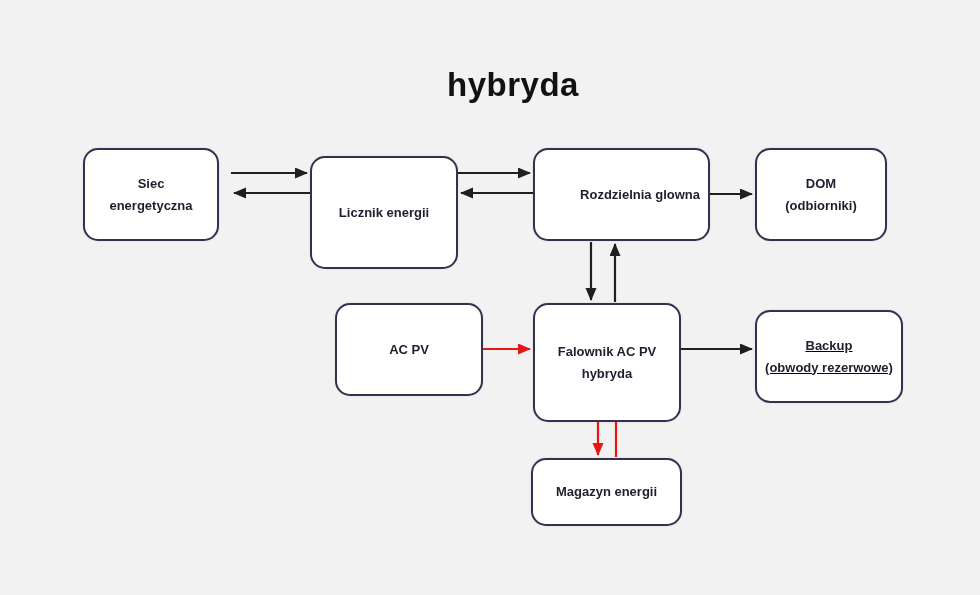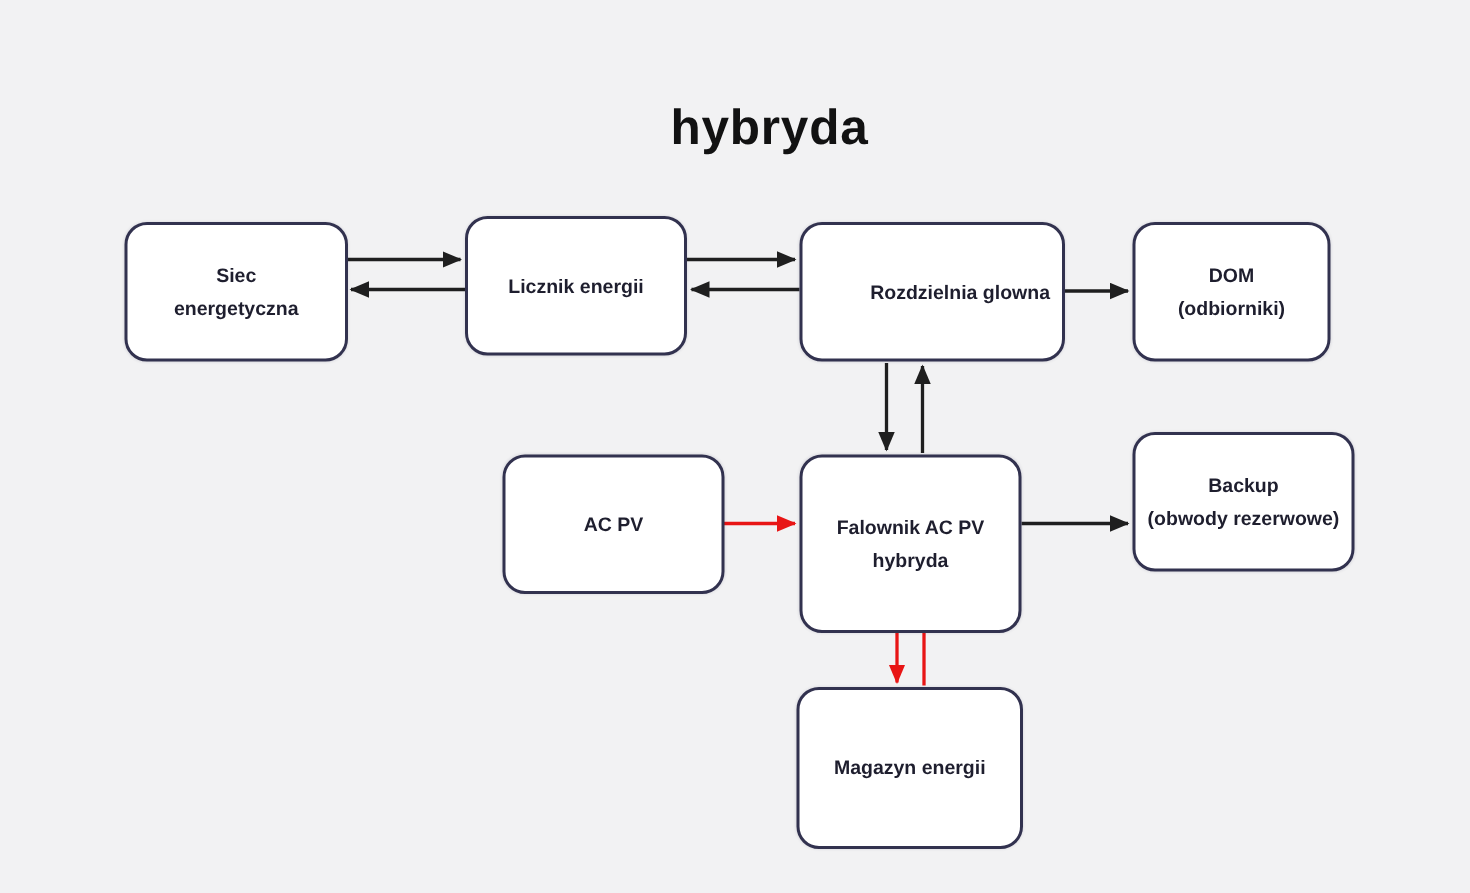--- a/index.html
+++ b/index.html
@@ -38,28 +38,28 @@
   }
   .node-label {
     font-size: 13px;
     font-weight: bold;
     color: #1e1e2e;
     line-height: 1.65;
     white-space: pre-line;
     padding: 0 8px;
   }
   
-  #node-siec        { left: 83px;  top: 148px; width: 149px; height: 93px; }
-  #node-licznik     { left: 310px; top: 144px; width: 148px; height: 93px; }
+  #node-siec        { left: 83px;  top: 148px; width: 136px; height: 93px; }
+  #node-licznik     { left: 310px; top: 156px; width: 148px; height: 113px; }
   #node-rozdzielnia { left: 533px; top: 148px; width: 177px; height: 93px; justify-content: flex-end; }
   #node-dom         { left: 755px; top: 148px; width: 132px; height: 93px; }
   #node-acpv        { left: 310px; top: 303px; width: 148px; height: 93px; margin-left: 25px; }
   #node-falownik    { left: 533px; top: 303px; width: 148px; height: 119px; }
-  #node-backup      { left: 755px; top: 288px; width: 148px; height: 93px; }
-  #node-magazyn     { left: 531px; top: 458px; width: 151px; height: 108px; }
+  #node-backup      { left: 755px; top: 310px; width: 148px; height: 93px; text-decoration: underline; }
+  #node-magazyn     { left: 531px; top: 458px; width: 151px; height: 68px; }
   svg.edges {
     position: absolute;
     inset: 0;
     width: 980px;
     height: 595px;
     pointer-events: none;
   }
   svg.edges line { stroke-width: 2.2px; }
 </style>
 </head>

